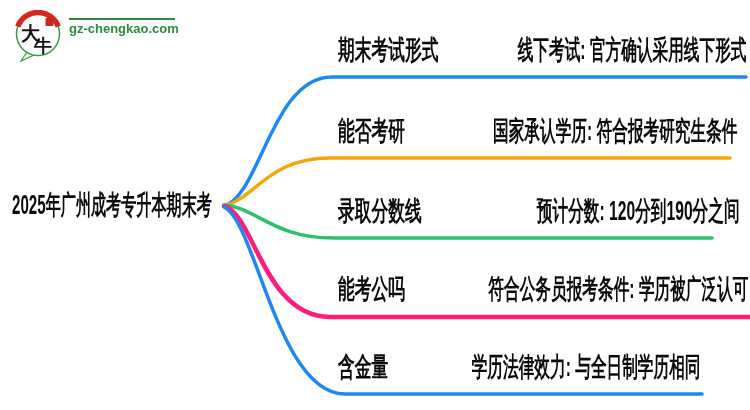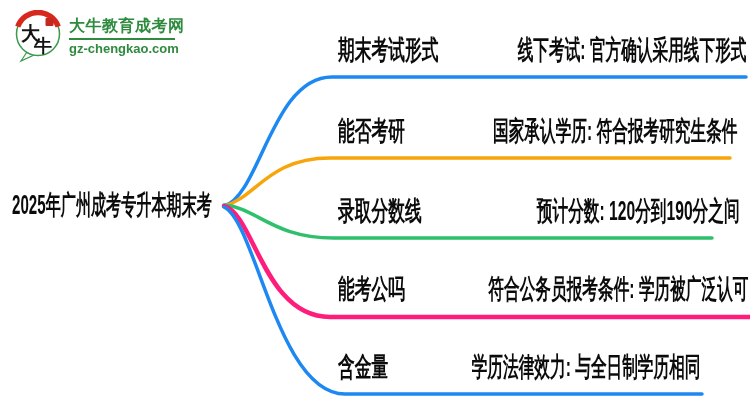--- a/index.html
+++ b/index.html
@@ -50,21 +50,20 @@
   <div class="logo">
     <svg class="logo-mark" width="50" height="54" viewBox="0 0 50 54" xmlns="http://www.w3.org/2000/svg">
       <path d="M13,42 L7,51 L20,45 Z" fill="#ffffff" stroke="#3a9a4c" stroke-width="1.2"></path>
       <circle cx="24" cy="24" r="21.5" fill="#ffffff" stroke="#3a9a4c" stroke-width="1.5"></circle>
       <path d="M3.8,16.6 A21.5,21.5 0 0 1 44.2,16.6" fill="none" stroke-width="5.5" stroke="#d7281e"></path>
       <rect x="31.5" y="8" width="8" height="8" rx="1" fill="#c4281e"></rect>
       <text x="7" y="30" font-size="19" font-weight="bold" fill="#141414">大</text>
       <text x="20" y="42" font-size="18" font-weight="bold" fill="#141414">牛</text>
     </svg>
     <div class="logo-textcol">
-      <div class="logo-sitename">大牛教育成考网</div>
       <hr class="logo-divider">
       <div class="logo-url">gz-chengkao.com</div>
     </div>
   </div>
 
   <div class="central-topic">2025年广州成考专升本期末考</div>
 
   <svg class="connectors" width="750" height="410" viewBox="0 0 750 410" xmlns="http://www.w3.org/2000/svg" fill="none">
     <path d="M224,206 C260,196 272,77 332,77 L746,77" stroke-width="3.5" stroke-linecap="round" stroke="#1e88f2"></path>
     <path d="M224,206 C256,198 268,158 330,158 L730,158" stroke-width="3.5" stroke-linecap="round" stroke="#f7a50a"></path>

